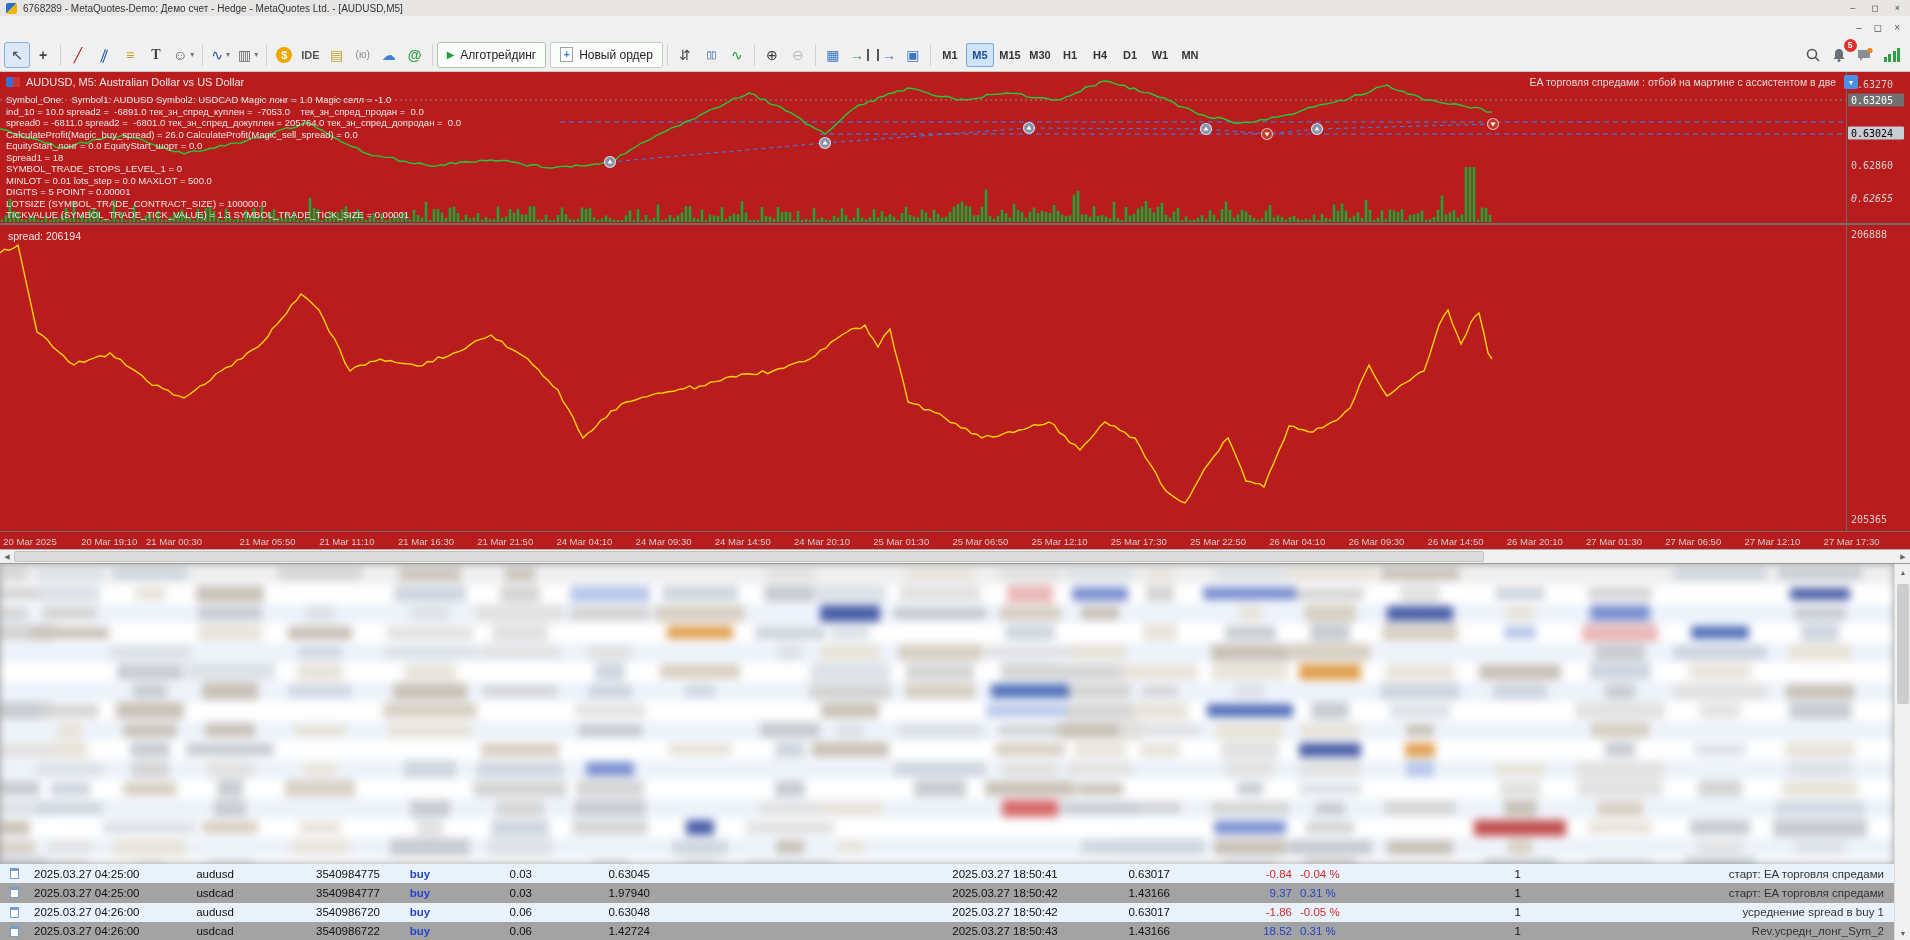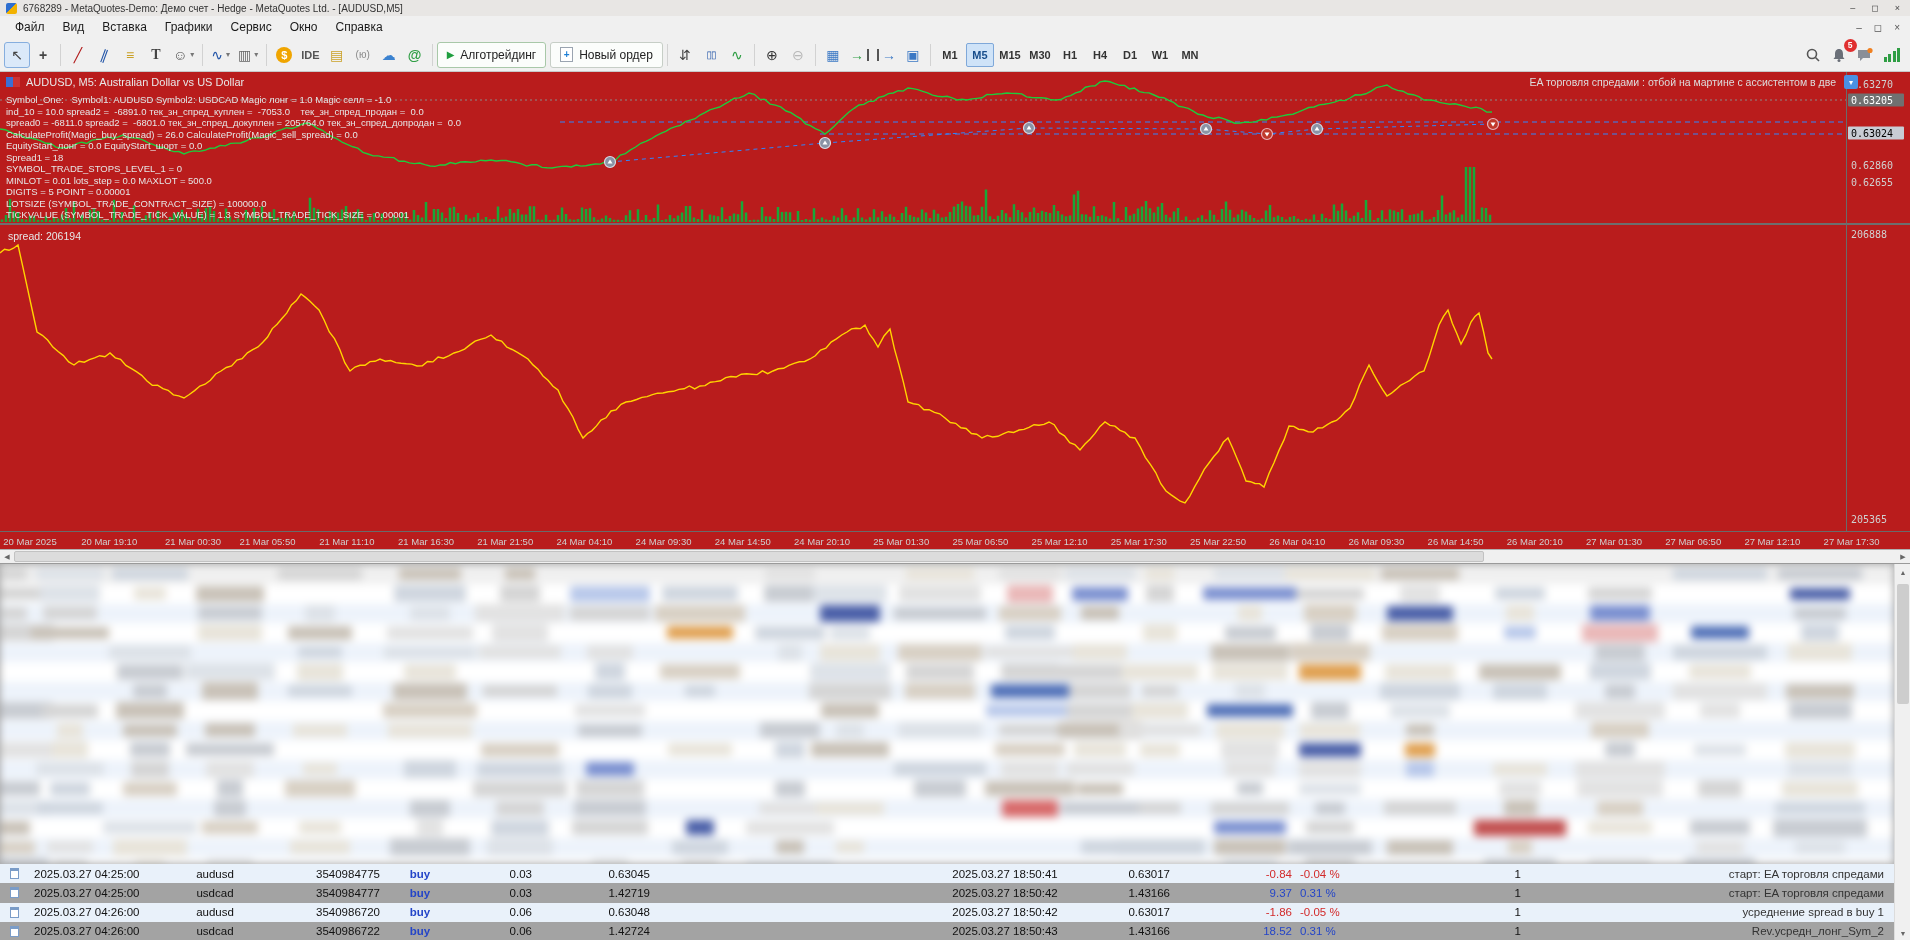--- a/index.html
+++ b/index.html
@@ -117,29 +117,20 @@
     <span class="appicon"></span>
     <span>6768289 - MetaQuotes-Demo: Демо счет - Hedge - MetaQuotes Ltd. - [AUDUSD,M5]</span>
     <span class="win-controls">
       <span>–</span>
       <span>◻</span>
       <span>×</span>
     </span>
   </div>
 
   <div class="menubar">
-    <div id="menu-items" style="display:flex;">
-        <div class="menu-item">Файл</div>
-        <div class="menu-item">Вид</div>
-        <div class="menu-item">Вставка</div>
-        <div class="menu-item">Графики</div>
-        <div class="menu-item">Сервис</div>
-        <div class="menu-item">Окно</div>
-        <div class="menu-item">Справка</div>
-      </div>
     <span class="mdi-controls">
       <span>–</span>
       <span>◻</span>
       <span>×</span>
     </span>
   </div>
 
   <div class="toolbar">
     <div class="tb-btn active">
         <span>↖</span>
@@ -321,30 +312,30 @@
     <div class="sub-label">spread: 206194</div>
     <div id="sub-svg"><svg width="1846" height="306" xmlns="http://www.w3.org/2000/svg">
           <path d="M0.0,28.0 L4.5,24.3 L9.0,25.3 L13.5,23.2 L18.0,20.0 L22.8,41.7 L27.5,63.4 L32.3,85.5 L37.0,107.0 L42.3,110.3 L47.6,115.0 L52.9,122.1 L58.1,126.5 L63.4,130.6 L68.7,136.9 L74.0,140.0 L79.1,136.3 L84.3,137.2 L89.4,134.6 L94.6,132.8 L99.7,130.7 L104.9,131.7 L110.0,128.0 L115.3,132.8 L120.6,134.3 L125.9,140.4 L131.1,143.4 L136.4,146.7 L141.7,150.3 L147.0,156.0 L152.3,160.4 L157.6,160.1 L162.9,163.7 L168.1,165.3 L173.4,169.9 L178.7,170.9 L184.0,173.0 L189.3,169.5 L194.6,165.6 L199.9,161.0 L205.1,159.2 L210.4,155.2 L215.7,149.0 L221.0,146.0 L226.3,142.5 L231.6,141.0 L236.9,135.1 L242.1,133.7 L247.4,127.9 L252.7,124.6 L258.0,122.0 L262.8,117.3 L267.6,112.0 L272.3,103.6 L277.1,99.3 L281.9,93.5 L286.7,88.1 L291.4,80.0 L296.2,75.8 L301.0,69.0 L305.5,72.4 L310.0,76.3 L314.5,80.8 L319.0,85.0 L324.2,95.3 L329.3,107.0 L334.5,113.6 L339.7,124.2 L344.8,137.7 L350.0,146.0 L355.0,142.0 L360.0,140.3 L365.0,140.3 L370.0,136.6 L375.0,136.3 L380.0,134.0 L385.3,136.2 L390.6,135.5 L395.9,137.6 L401.1,138.3 L406.4,138.8 L411.7,139.1 L417.0,141.0 L422.3,140.9 L427.6,136.5 L432.9,136.9 L438.1,132.0 L443.4,133.2 L448.7,130.8 L454.0,128.0 L459.3,126.3 L464.6,124.1 L469.9,119.9 L475.1,116.2 L480.4,114.3 L485.7,112.8 L491.0,110.0 L496.3,114.8 L501.6,116.1 L506.9,122.2 L512.1,124.5 L517.4,127.4 L522.7,130.6 L528.0,134.0 L533.0,139.9 L538.0,144.2 L543.0,151.0 L548.0,155.2 L553.0,161.2 L558.0,165.0 L563.0,176.5 L568.0,183.7 L573.0,192.2 L578.0,204.1 L583.0,213.0 L587.5,208.5 L592.0,205.6 L596.5,200.9 L601.0,195.0 L606.0,192.8 L611.0,186.0 L616.0,184.9 L621.0,179.3 L626.0,177.0 L631.3,176.2 L636.6,174.5 L641.9,172.4 L647.1,171.6 L652.4,169.7 L657.7,168.2 L663.0,168.0 L668.3,166.8 L673.6,166.3 L678.9,164.4 L684.1,163.8 L689.4,161.0 L694.7,163.9 L700.0,161.0 L705.1,160.6 L710.3,157.2 L715.4,156.6 L720.6,155.8 L725.7,152.6 L730.9,151.5 L736.0,152.0 L741.3,149.2 L746.6,148.8 L751.9,149.2 L757.1,149.6 L762.4,145.9 L767.7,148.7 L773.0,146.0 L778.3,143.8 L783.6,143.3 L788.9,140.3 L794.1,138.3 L799.4,136.8 L804.7,136.5 L810.0,134.0 L815.3,130.8 L820.6,125.1 L825.9,123.2 L831.1,117.1 L836.4,113.8 L841.7,110.0 L847.0,107.0 L851.5,103.9 L856.0,103.2 L860.5,103.6 L865.0,100.0 L869.3,109.0 L873.7,114.6 L878.0,122.0 L884.0,111.0 L890.0,104.0 L894.5,124.1 L899.0,140.1 L903.5,157.7 L908.0,177.0 L913.3,178.7 L918.6,179.6 L923.9,184.8 L929.1,184.7 L934.4,187.4 L939.7,188.8 L945.0,193.0 L950.3,197.5 L955.6,198.3 L960.9,202.8 L966.1,203.5 L971.4,208.5 L976.7,209.2 L982.0,213.0 L987.3,210.4 L992.6,212.0 L997.9,211.3 L1003.1,208.9 L1008.4,206.7 L1013.7,207.5 L1019.0,205.0 L1024.0,204.4 L1029.0,202.4 L1034.0,199.7 L1039.0,200.3 L1044.0,199.4 L1049.0,197.0 L1054.2,199.7 L1059.3,207.7 L1064.5,210.8 L1069.7,217.6 L1074.8,219.5 L1080.0,225.0 L1085.0,219.1 L1090.0,214.2 L1095.0,208.4 L1100.0,201.4 L1105.0,197.0 L1110.0,200.4 L1115.0,201.1 L1120.0,205.3 L1125.0,207.4 L1130.0,212.3 L1135.0,213.0 L1140.2,221.8 L1145.3,232.3 L1150.5,239.7 L1155.7,247.5 L1160.8,258.7 L1166.0,266.0 L1170.8,269.6 L1175.5,272.8 L1180.3,276.2 L1185.0,278.0 L1189.8,271.1 L1194.6,261.9 L1199.4,253.6 L1204.2,244.4 L1209.0,238.0 L1213.8,231.5 L1218.5,226.3 L1223.3,217.3 L1228.0,213.0 L1232.5,222.8 L1237.0,233.4 L1241.5,243.9 L1246.0,256.0 L1250.5,256.7 L1255.0,258.5 L1259.5,258.6 L1264.0,262.0 L1269.0,248.5 L1274.0,237.7 L1279.0,225.4 L1284.0,214.9 L1289.0,201.0 L1293.8,201.4 L1298.6,204.2 L1303.4,204.8 L1308.2,206.7 L1313.0,207.0 L1317.8,203.0 L1322.5,202.9 L1327.3,199.6 L1332.0,197.0 L1336.5,195.4 L1341.0,191.4 L1345.5,186.6 L1350.0,183.0 L1354.8,172.9 L1359.5,160.0 L1364.3,149.7 L1369.0,140.0 L1373.5,148.8 L1378.0,156.8 L1382.5,164.3 L1387.0,171.0 L1391.5,168.2 L1396.0,164.4 L1400.5,160.4 L1405.0,158.0 L1409.8,155.4 L1414.5,151.3 L1419.3,147.6 L1424.0,146.0 L1429.0,132.1 L1434.0,115.8 L1439.0,100.0 L1443.5,91.4 L1448.0,85.0 L1452.3,98.2 L1456.7,108.2 L1461.0,119.0 L1466.0,109.7 L1471.0,97.0 L1475.0,91.4 L1479.0,88.0 L1483.5,106.5 L1488.0,128.0 L1492.0,134.0" stroke="#ffd400" stroke-width="1.4" fill="none"></path>
         </svg></div>
     <div class="v-axis-line"></div>
     <div id="price-axis">
         <div class="ax-label" style="top: 12px;">0.63270</div>
         <div class="ax-label boxed dark" style="top: 28px;">0.63205</div>
         <div class="ax-label boxed light" style="top: 61px;">0.63024</div>
         <div class="ax-label" style="top: 93px;">0.62860</div>
-        <div class="ax-label" style="top: 110px;">0.62655</div>
+        <div class="ax-label" style="top: 126px; font-style: italic;">0.62655</div>
       </div>
     <div id="sub-axis">
         <div class="ax-label" style="top: 162px;">206888</div>
         <div class="ax-label" style="top: 447px;">205365</div>
       </div>
     <div class="x-axis" id="time-axis">
         <div class="x-label" style="left: 30px;">20 Mar 2025</div>
         <div class="x-label" style="left: 109.2px;">20 Mar 19:10</div>
-        <div class="x-label" style="left: 193px;">21 Mar 00:30</div>
+        <div class="x-label" style="left: 174px;">21 Mar 00:30</div>
         <div class="x-label" style="left: 267.6px;">21 Mar 05:50</div>
         <div class="x-label" style="left: 346.8px;">21 Mar 11:10</div>
         <div class="x-label" style="left: 426px;">21 Mar 16:30</div>
         <div class="x-label" style="left: 505.2px;">21 Mar 21:50</div>
         <div class="x-label" style="left: 584.4px;">24 Mar 04:10</div>
         <div class="x-label" style="left: 663.6px;">24 Mar 09:30</div>
         <div class="x-label" style="left: 742.8px;">24 Mar 14:50</div>
         <div class="x-label" style="left: 822px;">24 Mar 20:10</div>
         <div class="x-label" style="left: 901.2px;">25 Mar 01:30</div>
         <div class="x-label" style="left: 980.4px;">25 Mar 06:50</div>
@@ -688,21 +679,21 @@
         </div>
         <div class="trow">
           <div class="c-icon">
             <span class="doc-ic"></span>
           </div>
           <div class="c-time">2025.03.27 04:25:00</div>
           <div class="c-symbol">usdcad</div>
           <div class="c-ticket">3540984777</div>
           <div class="c-type buy">buy</div>
           <div class="c-vol">0.03</div>
-          <div class="c-price">1.42719</div>
+          <div class="c-price">1.97940</div>
           <div></div>
           <div class="c-ctime">2025.03.27 18:50:42</div>
           <div class="c-cprice">1.43166</div>
           <div class="c-profit pos">9.37</div>
           <div class="c-pct pos">0.31 %</div>
           <div class="c-count">1</div>
           <div class="c-comment">старт: EA торговля спредами</div>
         </div>
         <div class="trow tint">
           <div class="c-icon">

